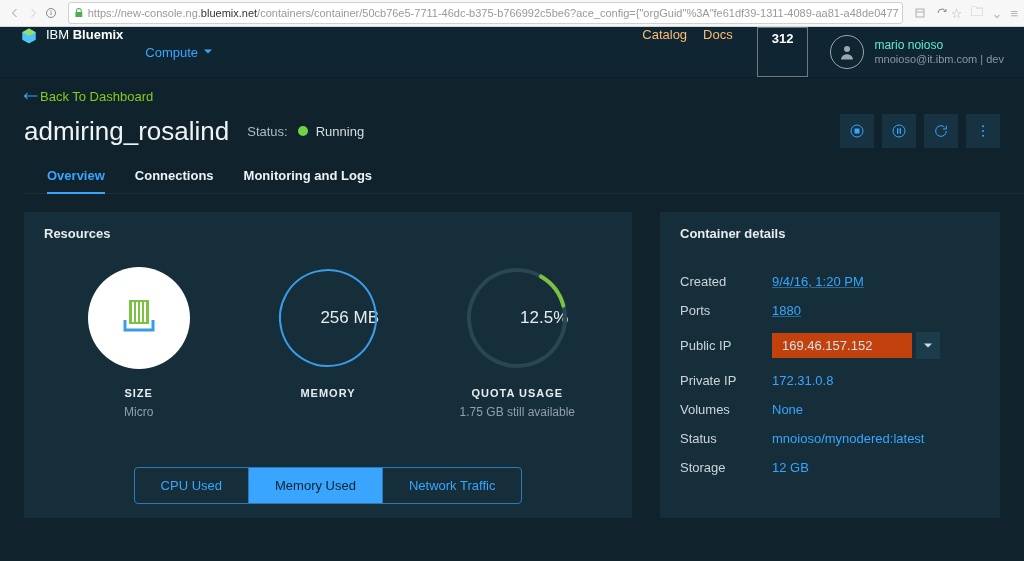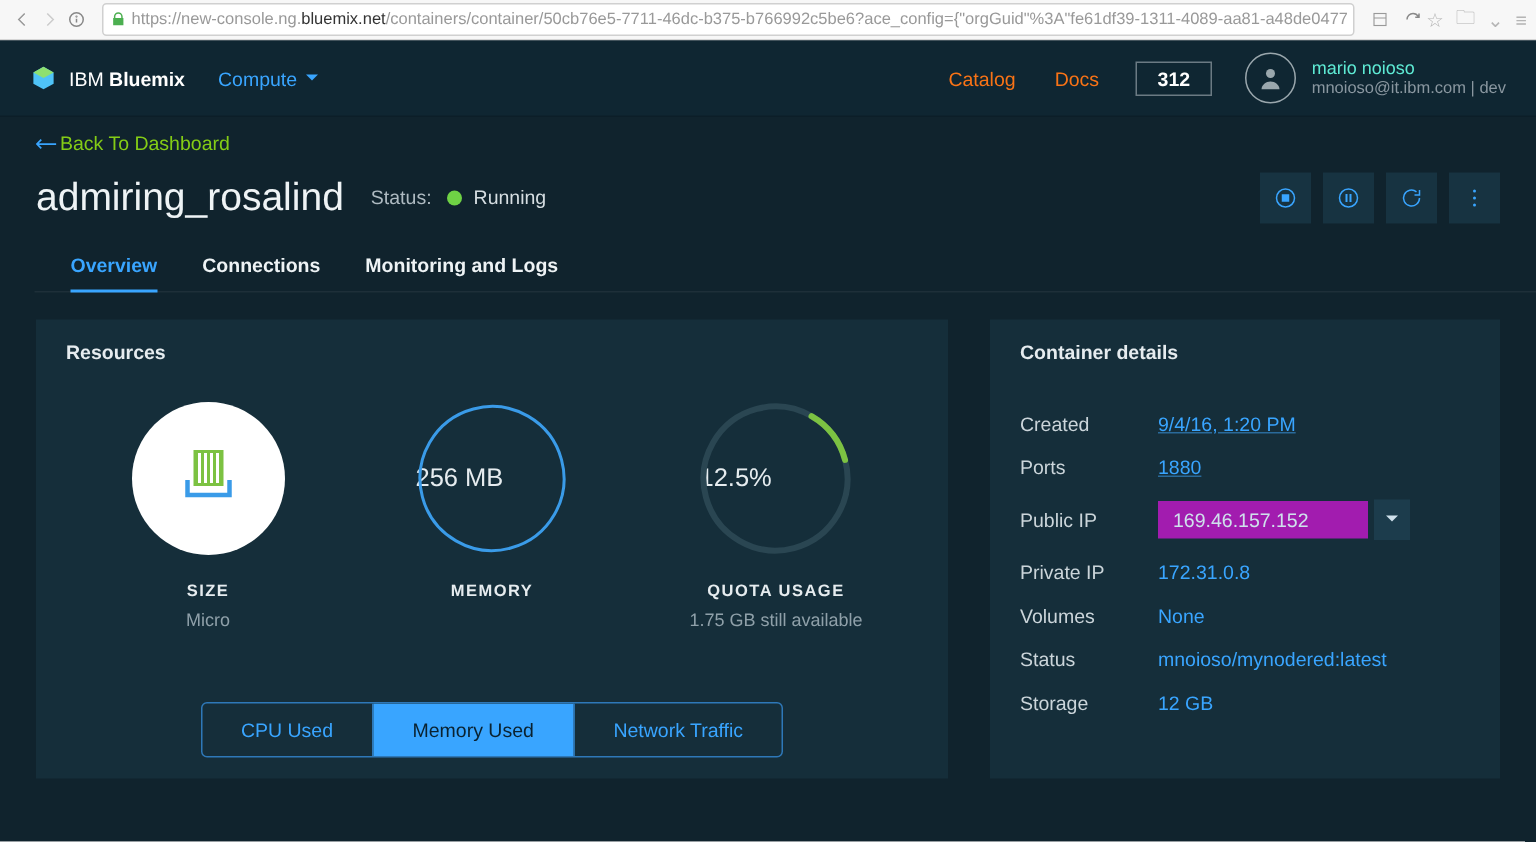--- a/index.html
+++ b/index.html
@@ -11,27 +11,27 @@
   .chrome-reload{margin-left:4px;color:#888;}
   .url-box{flex:1;margin:0 8px;height:20px;border:1px solid #d0d0d0;border-radius:3px;background:#fff;display:flex;align-items:center;padding:0 4px;font-size:11px;color:#555;overflow:hidden;}
   .lock{width:12px;height:12px;margin-right:3px;color:#4CAF50;}
   .chrome-icons{display:flex;gap:8px;color:#b5b5b5;align-items:center;}
   .chrome-icons span{font-size:13px;}
   .url-text{white-space:nowrap;overflow:hidden;}
   .url-part.muted{color:#999;}
   .url-part.host{color:#333;}
 
   .app{height:535px;background:#10232d;color:#cfd7dc;}
-  .topbar{height:50px;background:#0f2632;display:flex;align-items:center;padding:0 20px;border-bottom:1px solid rgba(0,0,0,.2);}
+  .topbar{height:50px;background:#0f2632;display:flex;padding:0 20px;border-bottom:1px solid rgba(0,0,0,.2);}
   .logo-icon{width:18px;height:18px;margin-right:8px;}
   .brand{color:#fff;font-size:13px;font-weight:400;}
   .brand b{font-weight:600;}
   .compute{color:#39a5ff;font-size:13px;margin-left:22px;display:flex;align-items:center;gap:6px;cursor:pointer;}
   .spacer{flex:1;}
-  .top-link{color:#f97316;font-size:13px;margin-left:26px;cursor:pointer;}
+  .top-link{color:#fdba74;font-size:13px;margin-left:16px;cursor:pointer;}
   .count-box{border:1px solid #6b7a83;color:#fff;font-weight:600;font-size:13px;padding:3px 14px;margin-left:24px;}
   .user{display:flex;align-items:center;margin-left:22px;color:#b8c4cb;}
   .avatar{width:32px;height:32px;border-radius:50%;border:1.5px solid #9aa7ad;display:flex;align-items:center;justify-content:center;}
   .avatar svg{width:18px;height:18px;fill:#9aa7ad;}
   .user-text{margin-left:10px;font-size:11px;line-height:1.2;}
   .user-name{color:#5eead4;font-size:12px;}
   .user-sub{color:#8a97a0;}
 
   .back-row{padding:10px 24px 8px;}
   .back{color:#84cc16;font-size:13px;display:inline-flex;align-items:center;gap:2px;cursor:pointer;}
@@ -54,36 +54,36 @@
   .body{display:flex;gap:28px;padding:18px 24px;}
   .panel{background:#152e3a;}
   .panel.resources{flex:1;padding:14px 20px;}
   .panel-title{color:#e6ecef;font-size:13px;font-weight:600;margin-bottom:26px;}
   .metrics{display:flex;justify-content:space-around;align-items:flex-start;padding-bottom:8px;}
   .metric{display:flex;flex-direction:column;align-items:center;width:160px;}
   .metric-label{font-size:11px;letter-spacing:1px;color:#e6ecef;font-weight:600;margin-top:18px;}
   .metric-sub{font-size:12px;color:#8fa0a9;margin-top:6px;}
   .size-circle{width:102px;height:102px;border-radius:50%;background:#fff;display:flex;align-items:center;justify-content:center;}
   .size-icon svg{width:48px;height:48px;}
-  .ring{width:102px;height:102px;position:relative;display:flex;align-items:center;justify-content:flex-start;}
+  .ring{width:102px;height:102px;position:relative;display:flex;align-items:center;justify-content:flex-end;}
   .ring svg{position:absolute;top:0;left:0;transform:rotate(-60deg);}
   .ring-text{color:#e6ecef;font-size:17px;font-weight:300;}
 
   .seg{display:flex;justify-content:center;margin-top:40px;}
   .seg-group{display:flex;border:1px solid #2e78b8;border-radius:4px;overflow:hidden;}
   .seg-btn{font-size:13px;padding:10px 26px;color:#39a5ff;cursor:pointer;border-right:1px solid #2e78b8;white-space:nowrap;}
   .seg-btn:last-child{border-right:none;}
   .seg-btn.active{background:#39a5ff;color:#0a2230;}
 
   .panel.details{width:300px;padding:14px 20px;font-size:13px;}
   .drow{display:flex;align-items:center;padding:7px 0;}
   .dkey{width:92px;color:#cbd5da;}
   .dval{color:#39a5ff;}
   .dval.linky{text-decoration:underline;text-decoration-color:#2a6a9a;}
-  .ip-box{background:#a21caf;padding:5px 10px;color:#cfe1ec;min-width:120px;}
+  .ip-box{background:#c2410c;padding:5px 10px;color:#cfe1ec;min-width:120px;}
   .ip-caret{width:24px;height:27px;background:#1c3c4c;margin-left:4px;display:flex;align-items:center;justify-content:center;}
   .ip-caret svg{width:8px;height:8px;fill:#cfe1ec;}
 </style>
 </head>
 <body>
 
 <div class="browser">
   <div class="chrome-bar">
     <div class="nav-arrow">
         <svg viewBox="0 0 24 24" fill="none" stroke="currentColor" stroke-width="2">

